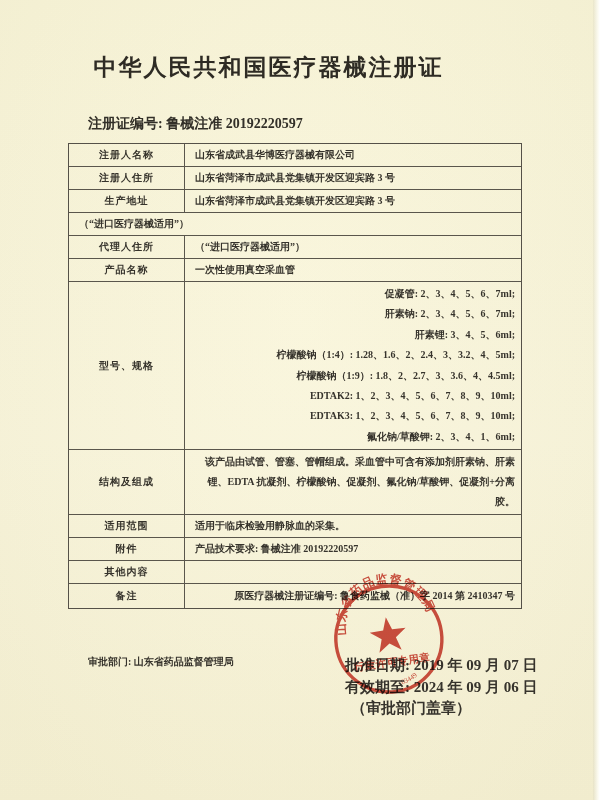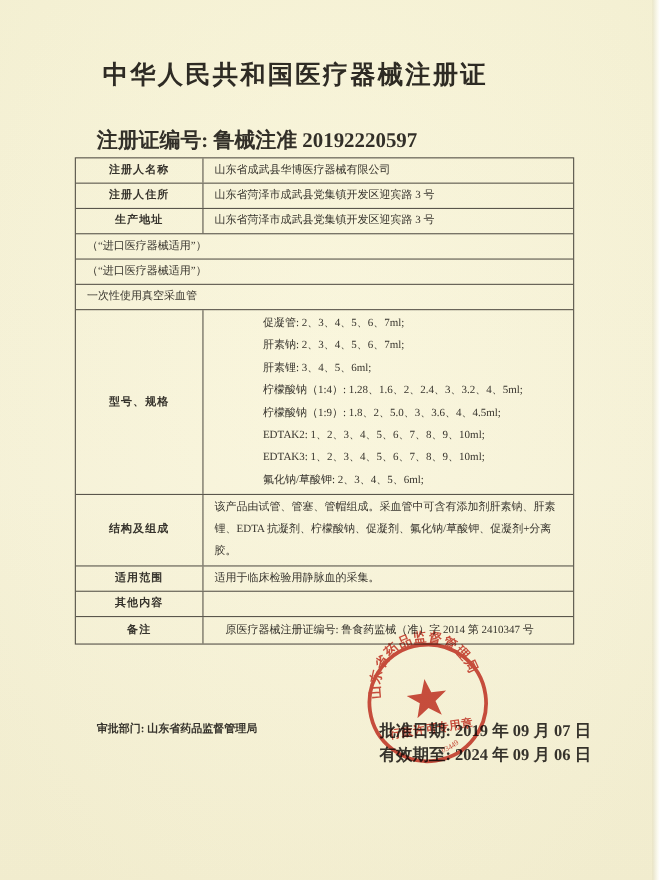--- a/index.html
+++ b/index.html
@@ -20,21 +20,21 @@
     position:absolute;top:0;right:0;width:7px;height:800px;
     background:linear-gradient(90deg,rgba(0,0,0,0.04),#fbfaf0 70%,#ffffff);
   }
   .doc-title{
     position:absolute;left:0;top:52px;width:537px;
     text-align:center;font-size:23px;font-weight:600;
     letter-spacing:2px;color:#2e2b24;
   }
   .cert-no{
     position:absolute;left:88px;top:115px;
-    font-size:19px;font-weight:600;color:#322f28;text-align:center;
+    font-size:14px;font-weight:600;color:#322f28;text-align:center;
   }
   .cert-table{
     position:absolute;left:68px;top:143px;width:452px;
     border:1.6px solid #54504666;
     border-color:#555148;
     font-size:10px;line-height:20px;color:#36332c;
   }
   .trow{
     display:flex;align-items:stretch;
     border-bottom:1.4px solid #5a564c;
@@ -42,21 +42,21 @@
   .trow:last-child{border-bottom:none;}
   .tlabel{
     width:116px;flex:0 0 116px;
     border-right:1.4px solid #5a564c;
     display:flex;align-items:center;justify-content:center;
     text-align:center;font-weight:600;letter-spacing:1px;
     padding:1px 2px;box-sizing:border-box;
   }
   .tvalue{
     flex:1;display:flex;align-items:center;
-    padding:1px 6px 1px 10px;box-sizing:border-box;font-weight:400;
+    padding:1px 6px 1px 10px;box-sizing:border-box;font-weight:700;text-align:right;
   }
   .tvalue.block{display:block;padding-top:2px;padding-bottom:2px;}
   .h22 .tvalue, .h22 .tlabel{min-height:22px;}
   .spec-line{height:20.4px;white-space:nowrap;margin-left:44px;}
   .remark-text{text-indent:1em;}
   .footer-left{
     position:absolute;left:88px;top:655px;
     font-size:10px;font-weight:600;color:#36332c;
   }
   .footer-right{
@@ -92,70 +92,77 @@
       <div class="tvalue">山东省菏泽市成武县党集镇开发区迎宾路 3 号</div>
     </div>
     <div class="trow h22">
       <div class="tlabel">生产地址</div>
       <div class="tvalue">山东省菏泽市成武县党集镇开发区迎宾路 3 号</div>
     </div>
     <div class="trow h22">
       <div class="tvalue">（“进口医疗器械适用”）</div>
     </div>
     <div class="trow h22">
+      <div class="tlabel">代理人住所</div>
       <div class="tvalue">（“进口医疗器械适用”）</div>
     </div>
     <div class="trow h22">
+      <div class="tlabel">产品名称</div>
       <div class="tvalue">一次性使用真空采血管</div>
     </div>
 
     <div class="trow">
       <div class="tlabel">型号、规格</div>
       <div class="tvalue block">
         <div class="spec-line">促凝管: 2、3、4、5、6、7ml;</div>
         <div class="spec-line">肝素钠: 2、3、4、5、6、7ml;</div>
         <div class="spec-line">肝素锂: 3、4、5、6ml;</div>
         <div class="spec-line">柠檬酸钠（1:4）: 1.28、1.6、2、2.4、3、3.2、4、5ml;</div>
-        <div class="spec-line">柠檬酸钠（1:9）: 1.8、2、5.0、3、3.6、4、4.5ml;</div>
+        <div class="spec-line">柠檬酸钠（1:9）: 1.8、2、2.7、3、3.6、4、4.5ml;</div>
         <div class="spec-line">EDTAK2: 1、2、3、4、5、6、7、8、9、10ml;</div>
         <div class="spec-line">EDTAK3: 1、2、3、4、5、6、7、8、9、10ml;</div>
-        <div class="spec-line">氟化钠/草酸钾: 2、3、4、5、6ml;</div>
+        <div class="spec-line">氟化钠/草酸钾: 2、3、4、1、6ml;</div>
       </div>
     </div>
 
     <div class="trow">
       <div class="tlabel">结构及组成</div>
       <div class="tvalue block">该产品由试管、管塞、管帽组成。采血管中可含有添加剂肝素钠、肝素锂、EDTA 抗凝剂、柠檬酸钠、促凝剂、氟化钠/草酸钾、促凝剂+分离胶。</div>
     </div>
 
     <div class="trow">
       <div class="tlabel">适用范围</div>
       <div class="tvalue" style="min-height:20px">适用于临床检验用静脉血的采集。</div>
     </div>
 
+    <div class="trow">
+      <div class="tlabel">附件</div>
+      <div class="tvalue" style="min-height:20px">产品技术要求: 鲁械注准 20192220597</div>
+    </div>
 
     <div class="trow">
       <div class="tlabel">其他内容</div>
       <div class="tvalue" style="min-height:20px"></div>
     </div>
 
     <div class="trow">
       <div class="tlabel">备注</div>
       <div class="tvalue block">
         <div class="remark-text">原医疗器械注册证编号: 鲁食药监械（准）字 2014 第 2410347 号</div>
       </div>
     </div>
 
   </div>
 
   <div class="footer-left">审批部门: 山东省药品监督管理局</div>
 
   <div class="footer-right">
     <div>批准日期: 2019 年 09 月 07 日</div>
     <div>有效期至: 2024 年 09 月 06 日</div>
+    <div class="seal-note">（审批部门盖章）</div>
   </div>
 
   <svg class="seal" viewBox="0 0 146 146" xmlns="http://www.w3.org/2000/svg">
     <g fill="#c8392d" stroke="none" transform="rotate(-8 73 73)">
       <circle cx="73" cy="72" r="53" fill="none" stroke="#c8392d" stroke-width="3.4"></circle>
       <polygon points="73,50 77.5,62.9 91.1,63.1 80.2,71.3 84.2,84.4 73,76.6 61.8,84.4 65.8,71.3 54.9,63.1 68.5,62.9"></polygon>
       <defs>
         <path id="arcTop" d="M 31.6 64.9 A 42 42 0 1 1 114.4 64.9" fill="none"></path>
         <path id="arcBottom" d="M 37 99 A 42 42 0 0 0 109 99" fill="none"></path>
       </defs>

